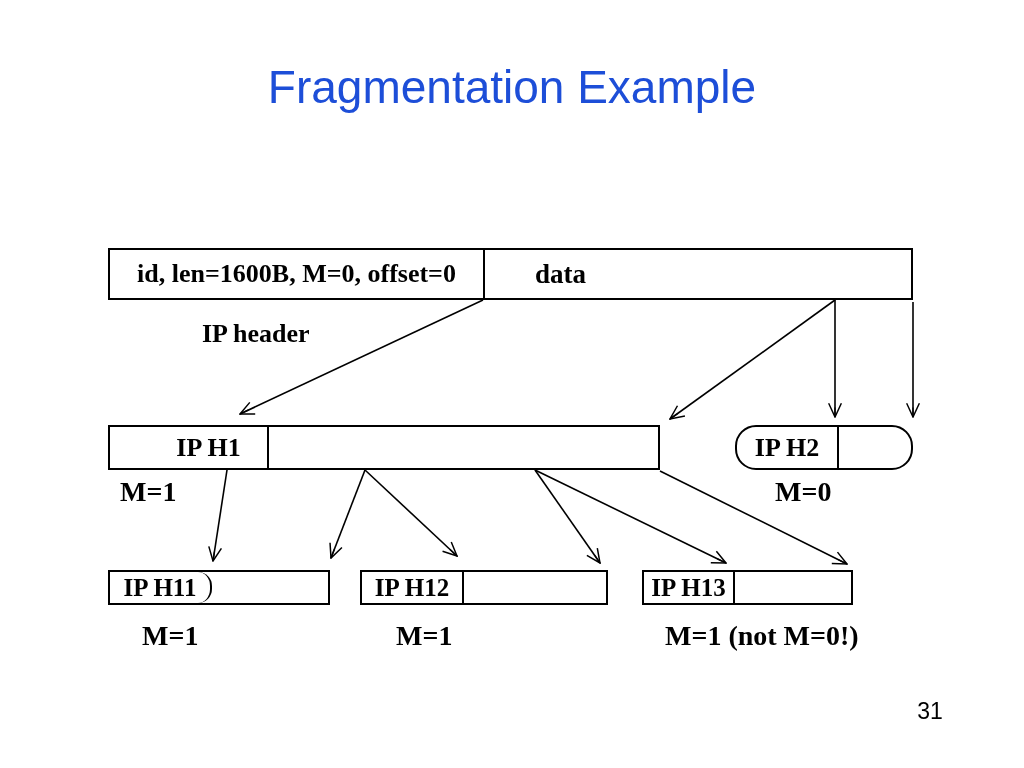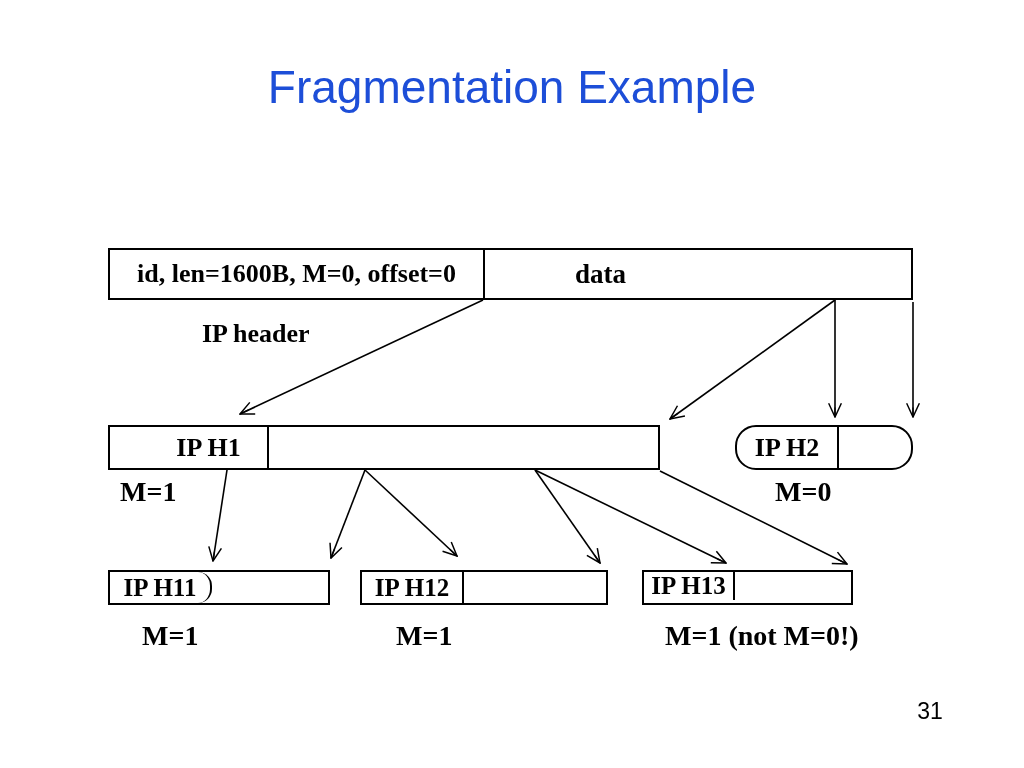--- a/index.html
+++ b/index.html
@@ -79,21 +79,21 @@
     <line x1="227" y1="470" x2="213" y2="561" marker-end="url(#ah)"></line>
     <line x1="365" y1="470" x2="331" y2="558" marker-end="url(#ah)"></line>
     <line x1="365" y1="470" x2="457" y2="556" marker-end="url(#ah)"></line>
     <line x1="535" y1="470" x2="600" y2="563" marker-end="url(#ah)"></line>
     <line x1="535" y1="470" x2="726" y2="563" marker-end="url(#ah)"></line>
     <line x1="660" y1="471" x2="847" y2="564" marker-end="url(#ah)"></line>
   </svg>
 
   <div class="pbox" style="left:108px;top:248px;width:805px;height:52px;">
     <div class="hcell" style="width:375px;font-size:26px;">id, len=1600B, M=0, offset=0</div>
-    <div class="dcell" style="padding-left:90px;font-size:27px;">data</div>
+    <div class="dcell" style="padding-left:50px;font-size:27px;">data</div>
   </div>
   <div class="caption" style="left:202px;top:308px;font-size:26px;margin-top:11px;">IP header</div>
 
   <div class="pbox" style="left:108px;top:425px;width:552px;height:45px;">
     <div class="hcell" style="width:119px;font-size:26px;margin-left:40px;">IP H1</div>
     <div class="dcell"></div>
   </div>
   <div class="caption" style="left:120px;top:476px;font-size:28px;">M=1</div>
 
   <div class="pbox" style="left:735px;top:425px;width:178px;height:45px;border-radius:21px;">
@@ -107,21 +107,21 @@
     <div class="dcell"></div>
   </div>
   <div class="caption" style="left:142px;top:620px;font-size:28px;">M=1</div>
 
   <div class="pbox" style="left:360px;top:570px;width:248px;height:35px;">
     <div class="hcell" style="width:102px;font-size:25px;">IP H12</div>
     <div class="dcell"></div>
   </div>
   <div class="caption" style="left:396px;top:620px;font-size:28px;">M=1</div>
 
-  <div class="pbox" style="left:642px;top:570px;width:211px;height:35px;flex-direction:column;">
+  <div class="pbox" style="left:642px;top:570px;width:211px;height:35px;">
     <div class="hcell" style="width:91px;font-size:25px;">IP H13</div>
     <div class="dcell"></div>
   </div>
   <div class="caption" style="left:665px;top:620px;font-size:28px;">M=1 (not M=0!)</div>
 
   <div class="page-number">31</div>
 
 </div>
 
 </body></html>

